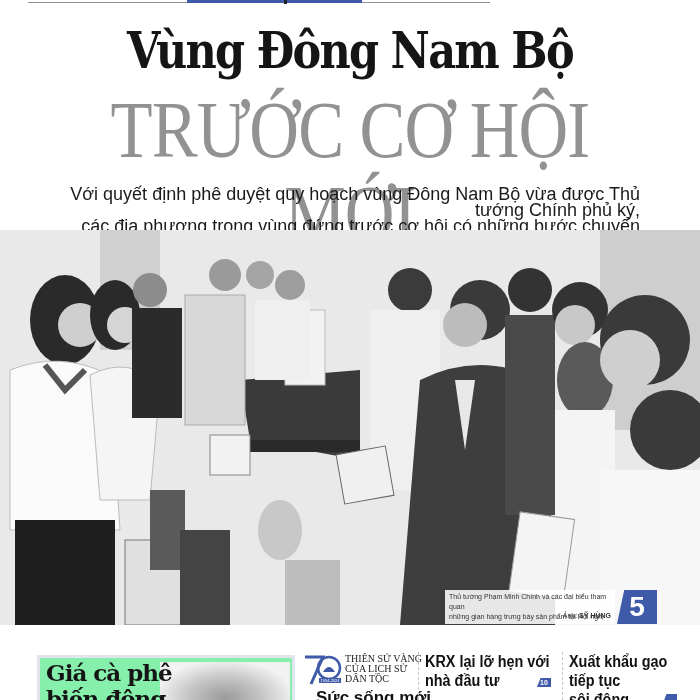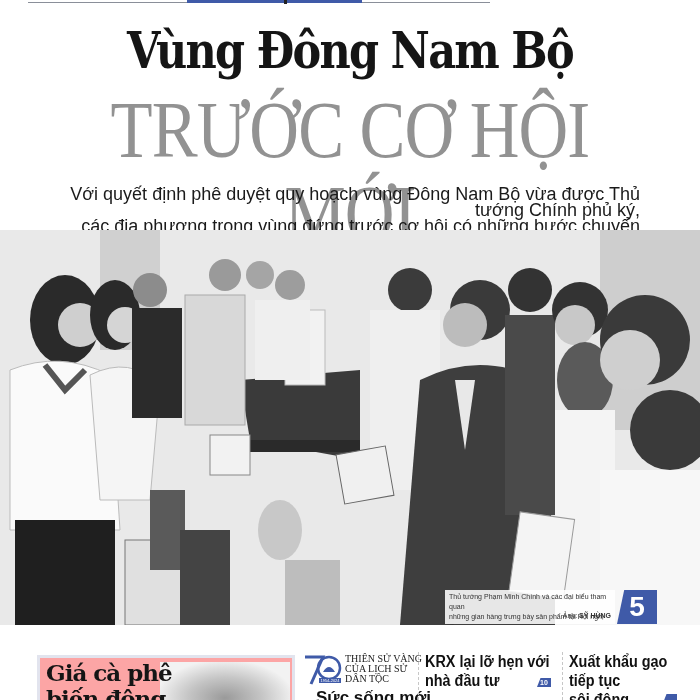--- a/index.html
+++ b/index.html
@@ -43,21 +43,21 @@
   .caption-credit b { font-weight: bold; }
   .page-num {
     position: absolute; left: 617px; top: 590px; width: 40px; height: 34px;
     background: #3f5aa8; color: #fff; font-weight: bold; font-size: 28px;
     text-align: center; line-height: 34px;
     clip-path: polygon(18% 0, 100% 0, 100% 100%, 0 100%);
   }
 
   .teaser-box {
     position: absolute; left: 37px; top: 655px; width: 258px; height: 45px;
-    border: 3px solid #e2e4ee; border-bottom: none; overflow: hidden; background: #fca5a5;
+    border: 3px solid #e2e4ee; border-bottom: none; overflow: hidden; background: #86efac;
   }
   .teaser-box .tree {
     position: absolute; left: 120px; top: 4px; width: 130px; height: 60px;
     background: radial-gradient(ellipse at 50% 60%, #9a9a9a 0%, #c5c5c5 40%, #f2f2f2 75%);
   }
   .teaser-title {
     position: absolute; left: 6px; top: 2px; font-family: "DejaVu Serif", serif;
     font-weight: bold; font-size: 23px; line-height: 26px; color: #151515;
     letter-spacing: -1px; white-space: nowrap;
   }

